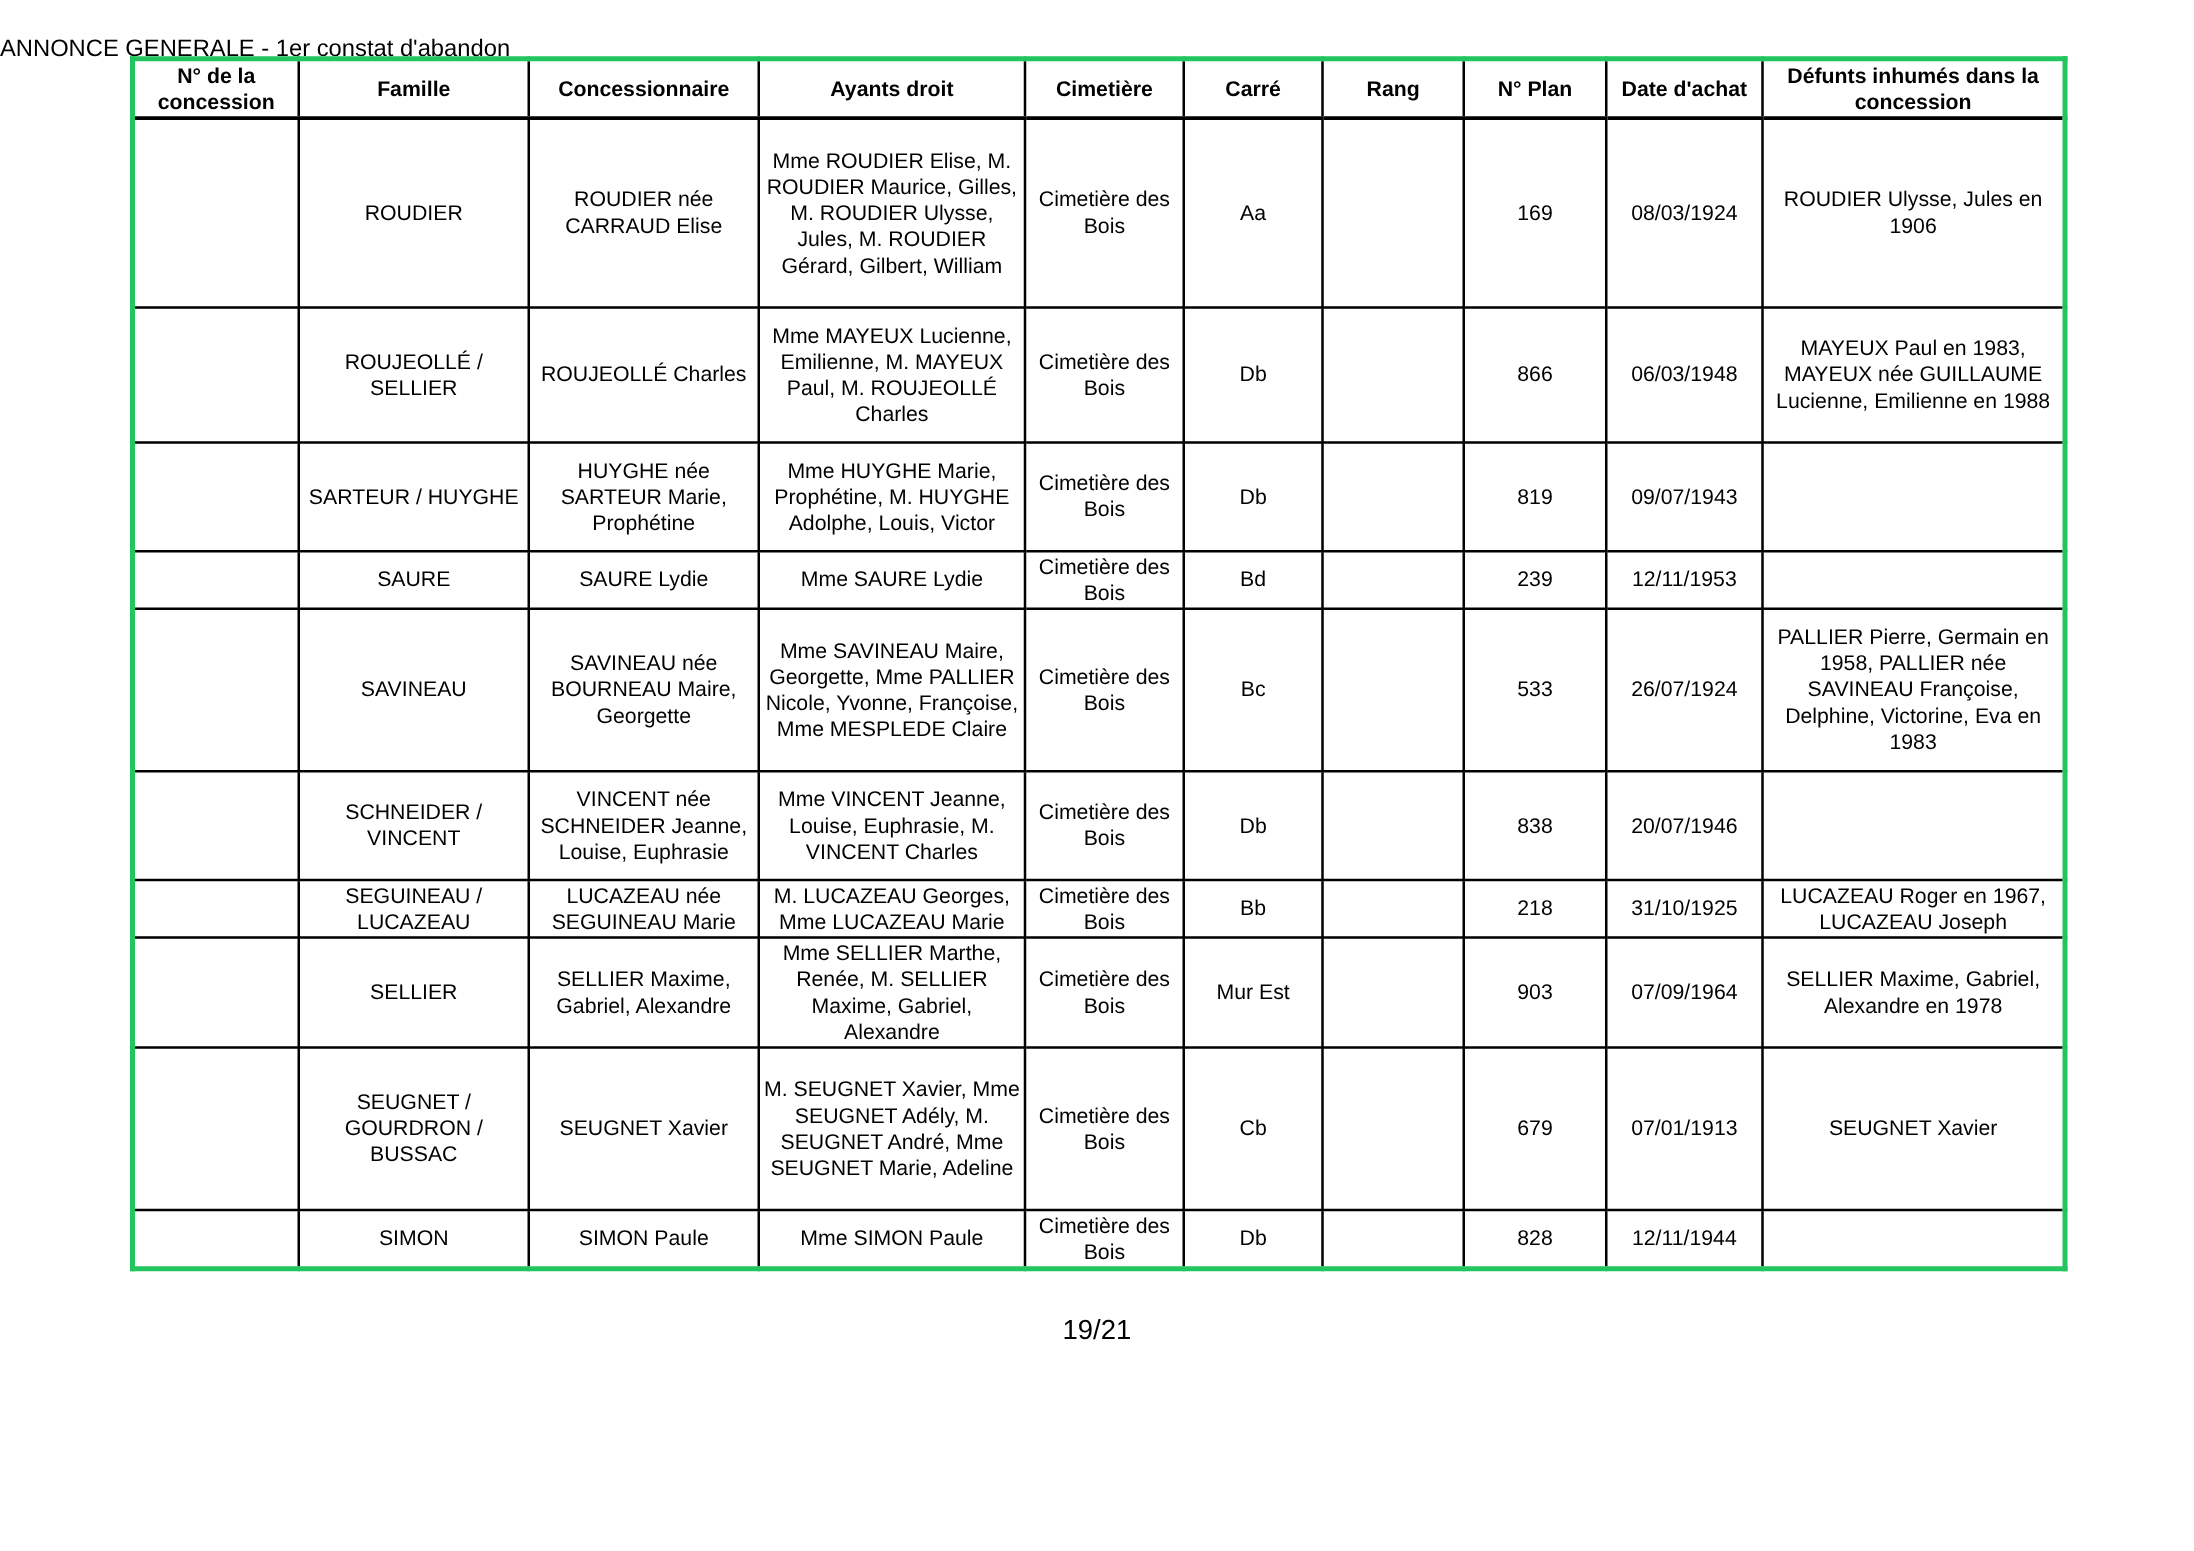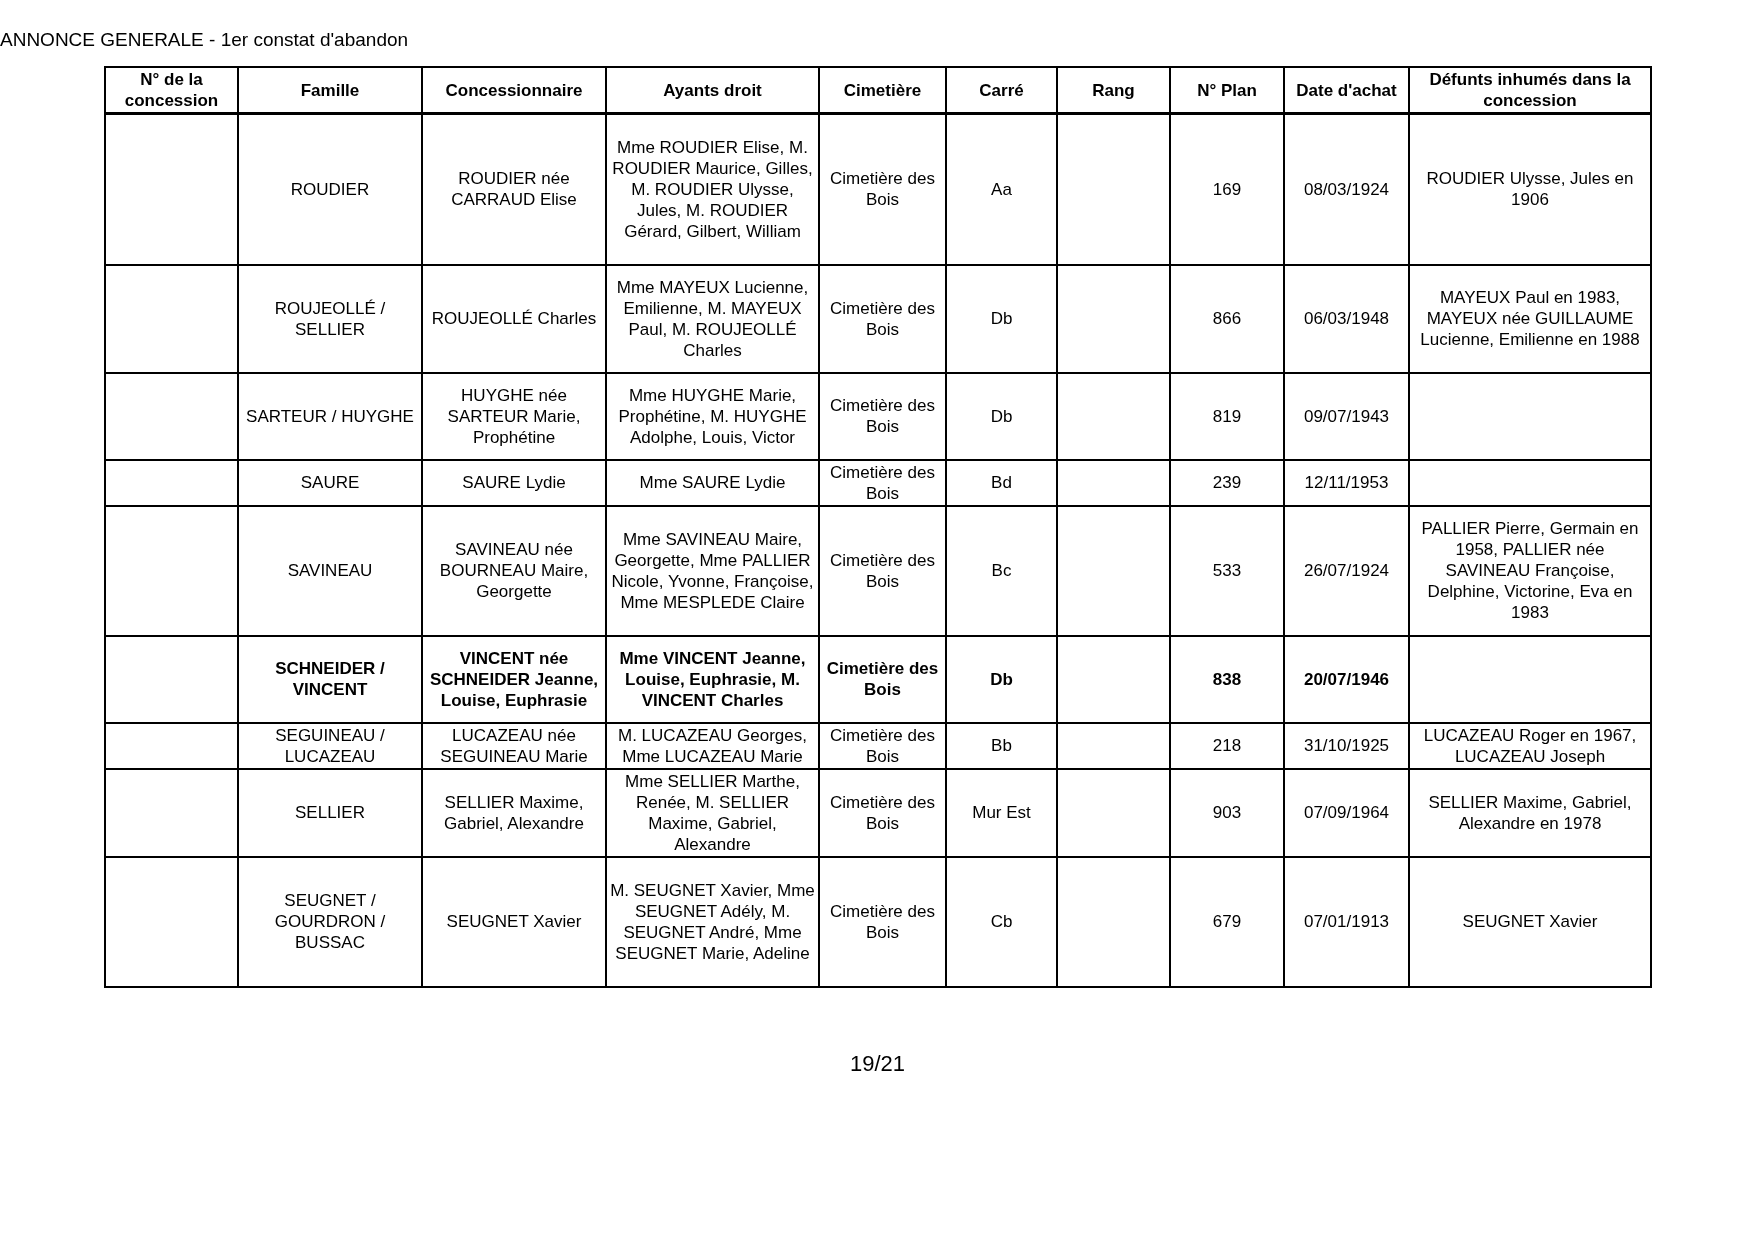--- a/index.html
+++ b/index.html
@@ -20,26 +20,26 @@
     top: 29px;
     left: 0;
     width: 100%;
     text-align: left;
     font-size: 19px;
     font-weight: 400;
     letter-spacing: 0px;
   }
   table.main-table {
     position: absolute;
-    top: 66px;
+    top: 45px;
     left: 104px;
     width: 1546px;
     border-collapse: collapse;
     table-layout: fixed;
-    border: 1px solid #22c55e;
+    border: 4px solid #22c55e;
     font-size: 17px;
   }
   table.main-table th,
   table.main-table td {
     border: 2px solid #000000;
     text-align: center;
     vertical-align: middle;
     padding: 1px 3px;
     line-height: 21px;
     overflow: hidden;
@@ -147,21 +147,21 @@
           <td>SAVINEAU</td>
           <td>SAVINEAU née BOURNEAU Maire, Georgette</td>
           <td>Mme SAVINEAU Maire, Georgette, Mme PALLIER Nicole, Yvonne, Françoise, Mme MESPLEDE Claire</td>
           <td>Cimetière des Bois</td>
           <td>Bc</td>
           <td></td>
           <td>533</td>
           <td>26/07/1924</td>
           <td>PALLIER Pierre, Germain en 1958, PALLIER née SAVINEAU Françoise, Delphine, Victorine, Eva en 1983</td>
         </tr>
-        <tr style="height: 87px; font-weight: bold;">
+        <tr style="height: 87px;">
           <td></td>
           <td>SCHNEIDER / VINCENT</td>
           <td>VINCENT née SCHNEIDER Jeanne, Louise, Euphrasie</td>
           <td>Mme VINCENT Jeanne, Louise, Euphrasie, M. VINCENT Charles</td>
           <td>Cimetière des Bois</td>
           <td>Db</td>
           <td></td>
           <td>838</td>
           <td>20/07/1946</td>
           <td></td>
@@ -195,18 +195,30 @@
           <td>SEUGNET / GOURDRON / BUSSAC</td>
           <td>SEUGNET Xavier</td>
           <td>M. SEUGNET Xavier, Mme SEUGNET Adély, M. SEUGNET André, Mme SEUGNET Marie, Adeline</td>
           <td>Cimetière des Bois</td>
           <td>Cb</td>
           <td></td>
           <td>679</td>
           <td>07/01/1913</td>
           <td>SEUGNET Xavier</td>
         </tr>
+        <tr style="height: 43px;">
+          <td></td>
+          <td>SIMON</td>
+          <td>SIMON Paule</td>
+          <td>Mme SIMON Paule</td>
+          <td>Cimetière des Bois</td>
+          <td>Db</td>
+          <td></td>
+          <td>828</td>
+          <td>12/11/1944</td>
+          <td></td>
+        </tr>
       </tbody>
   </table>
 
   <div class="page-footer">19/21</div>
 
 </div>
 
 </body></html>

